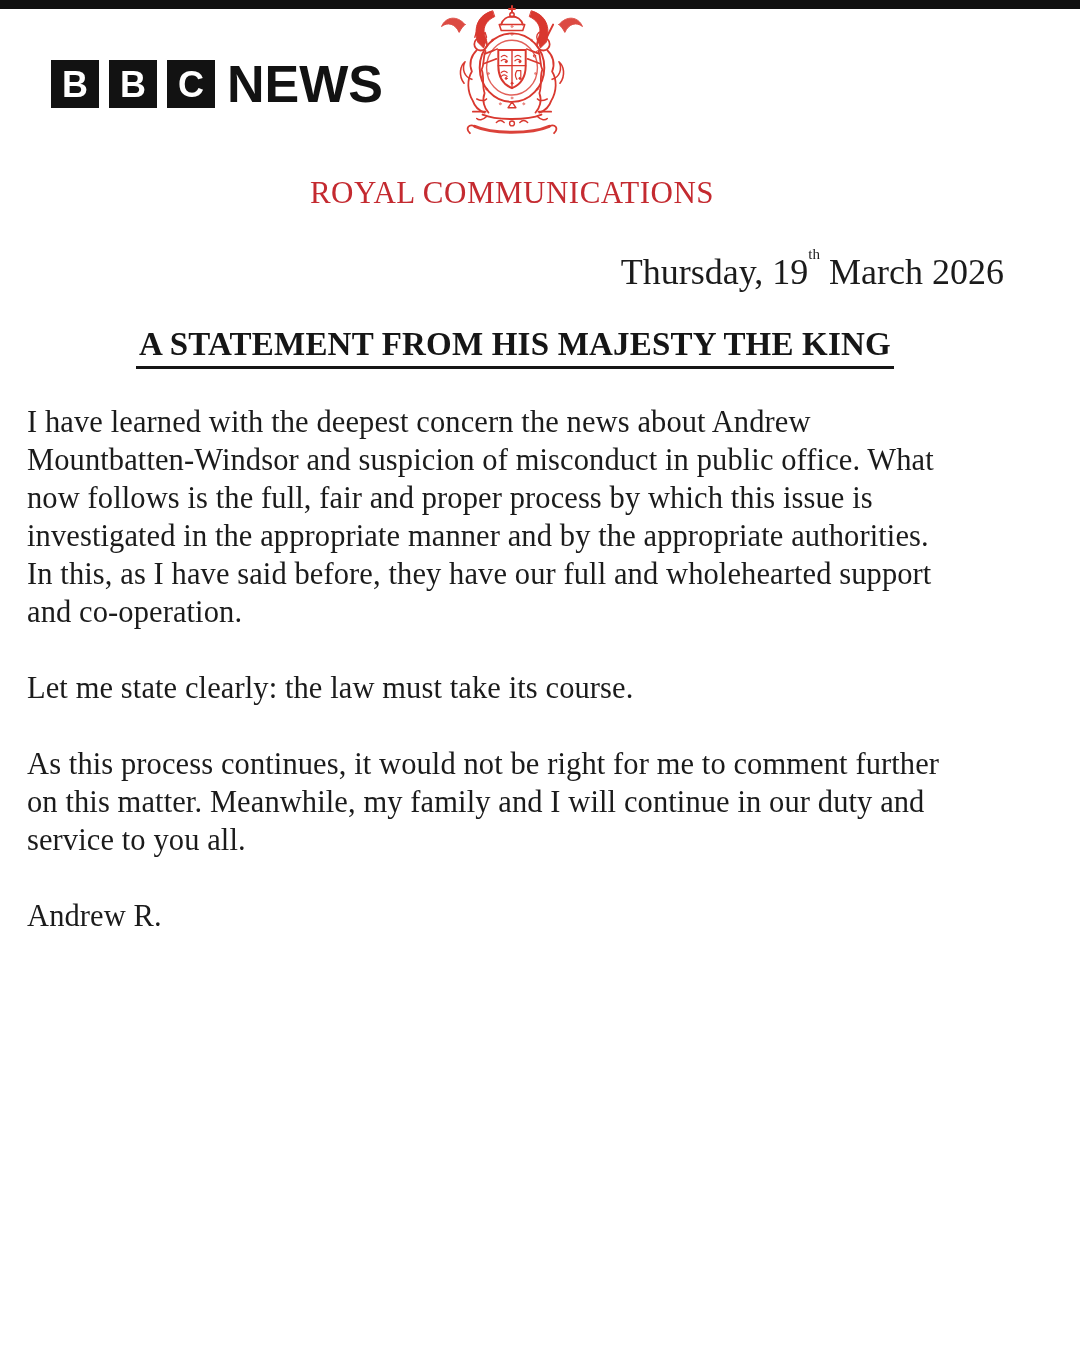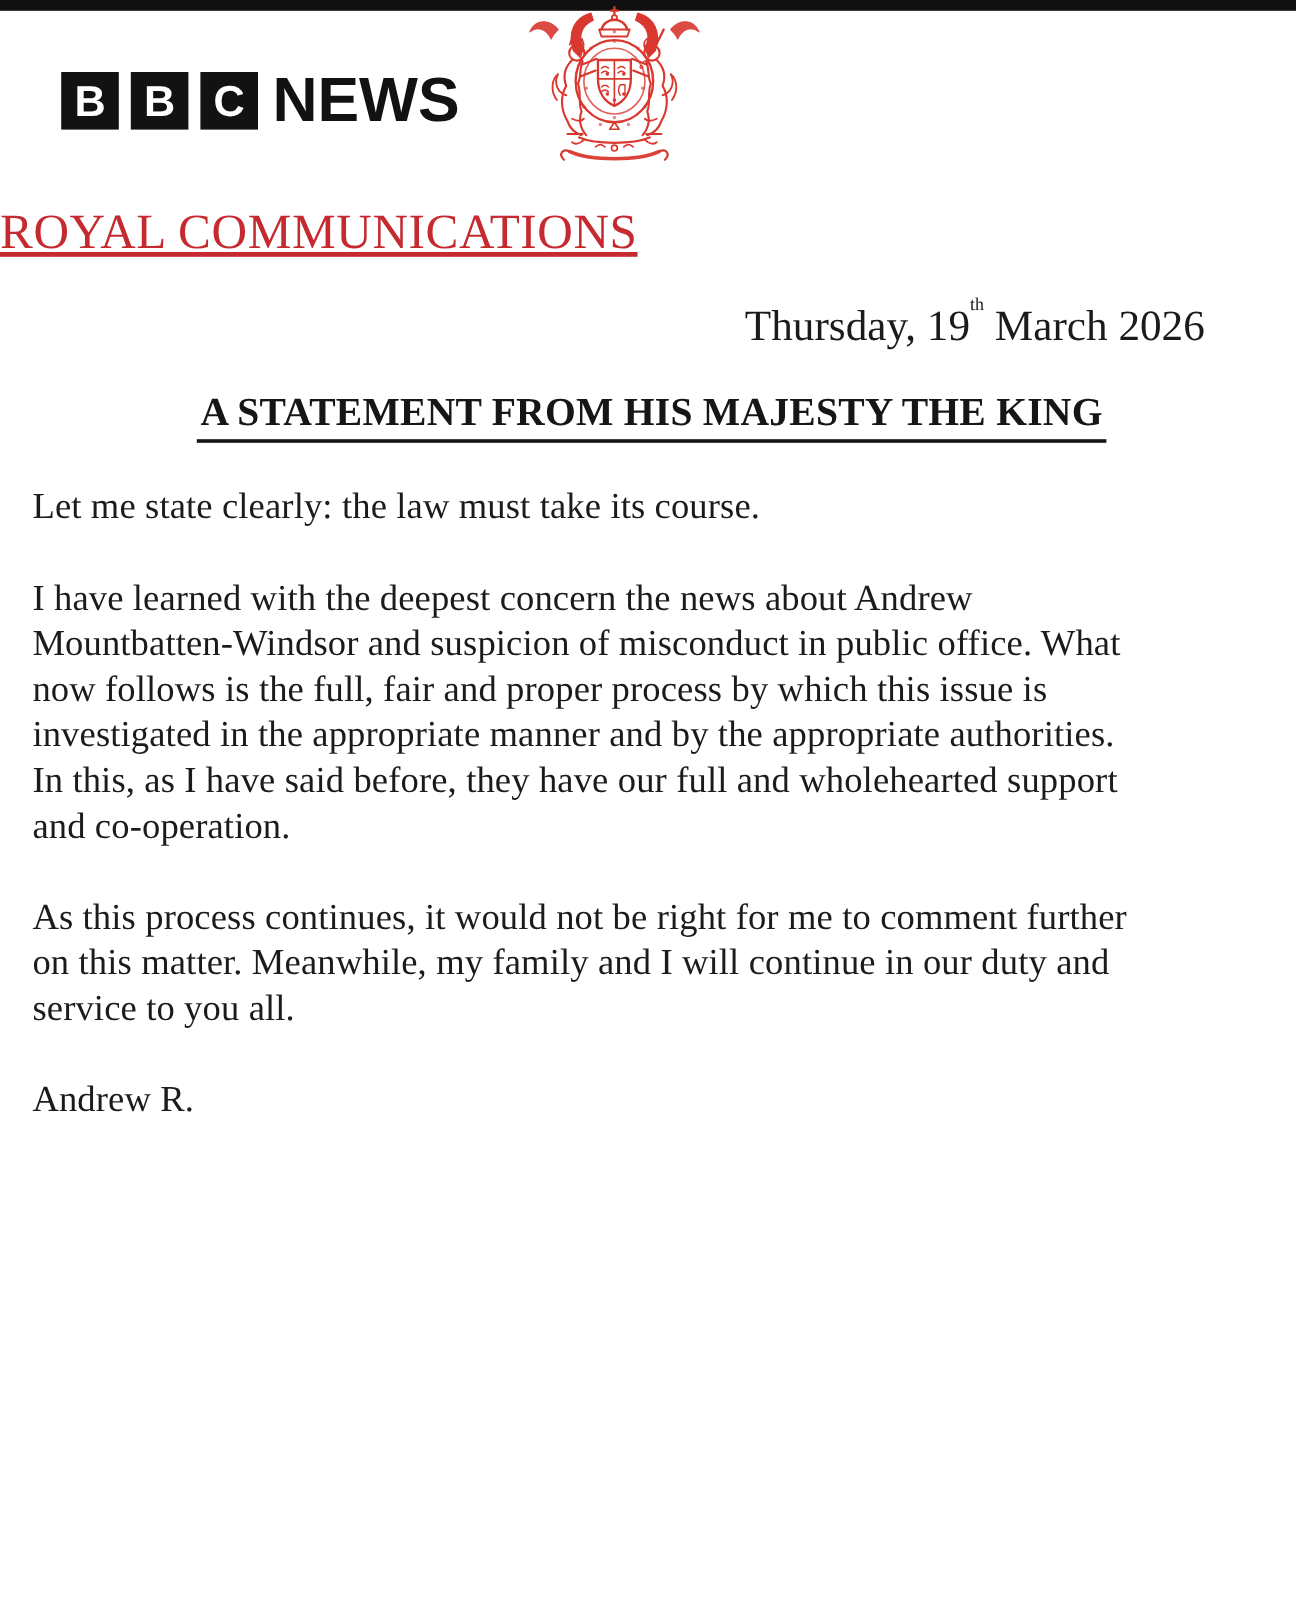--- a/index.html
+++ b/index.html
@@ -35,40 +35,39 @@
   }
   
   .crest{position:absolute;left:426px;top:5px;width:172px;height:137px;}
   .crest svg{width:100%;height:100%;display:block;}
   .crest path, .crest ellipse, .crest circle{
     stroke:var(--crest_red,#d9382f);
   }
   
   .org-heading{
     position:absolute;top:176px;left:0;width:1024px;
-    text-align:left;
-    font-size:41px;line-height:34px;
+    text-align:center;
+    font-size:31px;line-height:34px;
     color:var(--org_red,#c42a30);
     letter-spacing:0.5px;
-    text-decoration:underline;
   }
   
   .date-line{
     position:absolute;top:246px;right:76px;
     font-size:36px;line-height:40px;
     color:var(--ink,#1b1b1b);
     white-space:nowrap;
   }
   .date-line sup{font-size:15px;position:relative;top:-12px;}
   
   .statement-title{
     position:absolute;top:326px;left:0;width:1030px;margin:0;
     text-align:center;
     font-size:33px;line-height:36px;font-weight:bold;
-    color:#161616;letter-spacing:0.2px;padding-left:28px;
+    color:#161616;letter-spacing:0.2px;
   }
   .statement-title .underlined{
     display:inline-block;
     border-bottom:3px solid #161616;
     padding:0 3px 4px;
   }
   
   .letter-body{
     position:absolute;left:27px;top:403px;width:1024px;
     font-size:30.5px;line-height:38px;
@@ -167,26 +166,26 @@
     </svg>
   </div>
 
   <div class="org-heading">ROYAL COMMUNICATIONS</div>
 
   <div class="date-line"><span>Thursday, 19</span><sup>th</sup><span> March 2026</span></div>
 
   <h1 class="statement-title"><span class="underlined">A STATEMENT FROM HIS MAJESTY THE KING</span></h1>
 
   <div class="letter-body">
-    <p class="para">Let me state clearly: the law must take its course.</p>
     <p class="para">I have learned with the deepest concern the news about Andrew
 Mountbatten-Windsor and suspicion of misconduct in public office. What
 now follows is the full, fair and proper process by which this issue is
 investigated in the appropriate manner and by the appropriate authorities.
 In this, as I have said before, they have our full and wholehearted support
 and co-operation.</p>
+    <p class="para">Let me state clearly: the law must take its course.</p>
     <p class="para">As this process continues, it would not be right for me to comment further
 on this matter. Meanwhile, my family and I will continue in our duty and
 service to you all.</p>
     <p class="signature">Andrew R.</p>
   </div>
 
 </div>
 
 </body></html>

